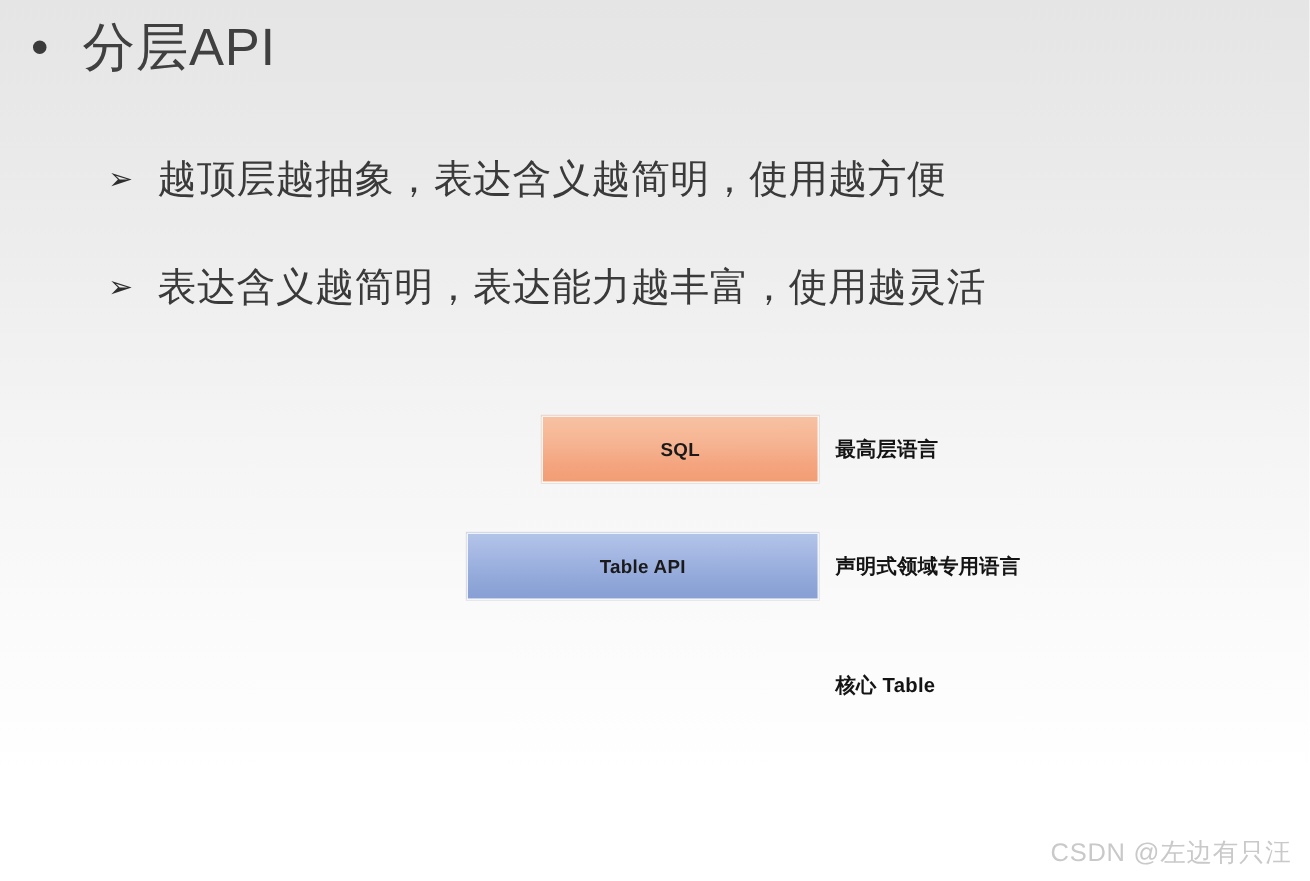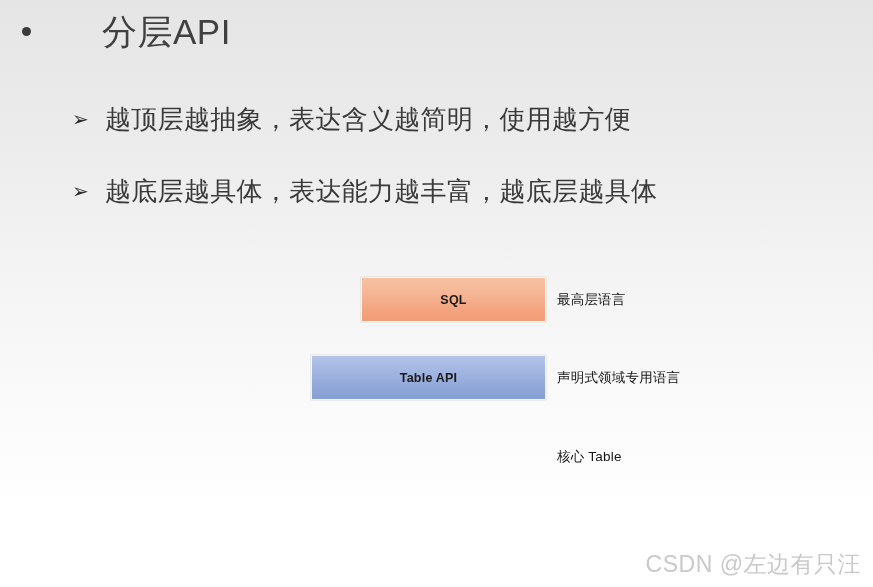--- a/index.html
+++ b/index.html
@@ -38,21 +38,20 @@
     margin-right: 24px;
     flex: 0 0 auto;
   }
   #title-text {
     font-size: 35px;
     font-weight: 400;
     color: #404040;
     letter-spacing: 0.5px;
     line-height: 1;
     white-space: nowrap;
-    margin-left: 47px;
   }
 
   
   .bullet-row {
     position: absolute;
     display: flex;
     align-items: flex-start;
     white-space: nowrap;
   }
   #bullet-row-0 { left: 72px; top: 104px; }
@@ -107,38 +106,38 @@
   .layer-bar-label.cjk {
     font-size: 13.5px;
   }
   .layer-side-label {
     position: absolute;
     top: 0;
     height: 100%;
     display: flex;
     align-items: center;
     font-size: 13.5px;
-    font-weight: normal;
+    font-weight: bold;
     color: #141414;
     white-space: nowrap;
     letter-spacing: 0.2px;
   }
 
   
   #layer-bar-0 { background: linear-gradient(to bottom, #f7c2a2 0%, #f6b695 35%, #f4a47e 75%, #f29d74 100%); }
   #layer-bar-1 { background: linear-gradient(to bottom, #b3c4e8 0%, #a3b6e2 35%, #8fa6d8 75%, #879fd4 100%); }
   #layer-bar-2 { background: linear-gradient(to bottom, #ffe0a0 0%, #ffd892 35%, #fecf80 75%, #fdc972 100%); }
   #layer-bar-3 { background: linear-gradient(to bottom, #d6d6d6 0%, #cfcfcf 35%, #c2c2c2 75%, #bababa 100%); }
 
   
   #watermark {
     position: absolute;
     right: 12px;
     bottom: 7px;
-    font-size: 23px;
+    font-size: 17px;
     color: #c9c9c9;
     letter-spacing: 0.5px;
     white-space: nowrap;
     font-weight: 400;
   }
 </style>
 </head>
 <body>
 
 <div id="slide">
@@ -147,21 +146,21 @@
     <span id="title-bullet"></span>
     <span id="title-text">分层API</span>
   </div>
 
   <div class="bullet-row" id="bullet-row-0">
     <span class="bullet-marker">➢</span>
     <span class="bullet-text">越顶层越抽象，表达含义越简明，使用越方便</span>
   </div>
   <div class="bullet-row" id="bullet-row-1">
     <span class="bullet-marker">➢</span>
-    <span class="bullet-text">越底层越具体，表达能力越丰富，越底层越具体</span>
+    <span class="bullet-text">表达含义越简明，表达能力越丰富，使用越灵活</span>
   </div>
 
   <div id="diagram">
 
     <div class="layer" id="layer-0" style="left: 0px; top: 277px; width: 873px; height: 45px;">
       <div class="layer-bar" id="layer-bar-0" style="left: 361px; width: 185px;">
         <span class="layer-bar-label">SQL</span>
       </div>
       <div class="layer-side-label" id="layer-side-0" style="left: 557px;">最高层语言</div>
     </div>

